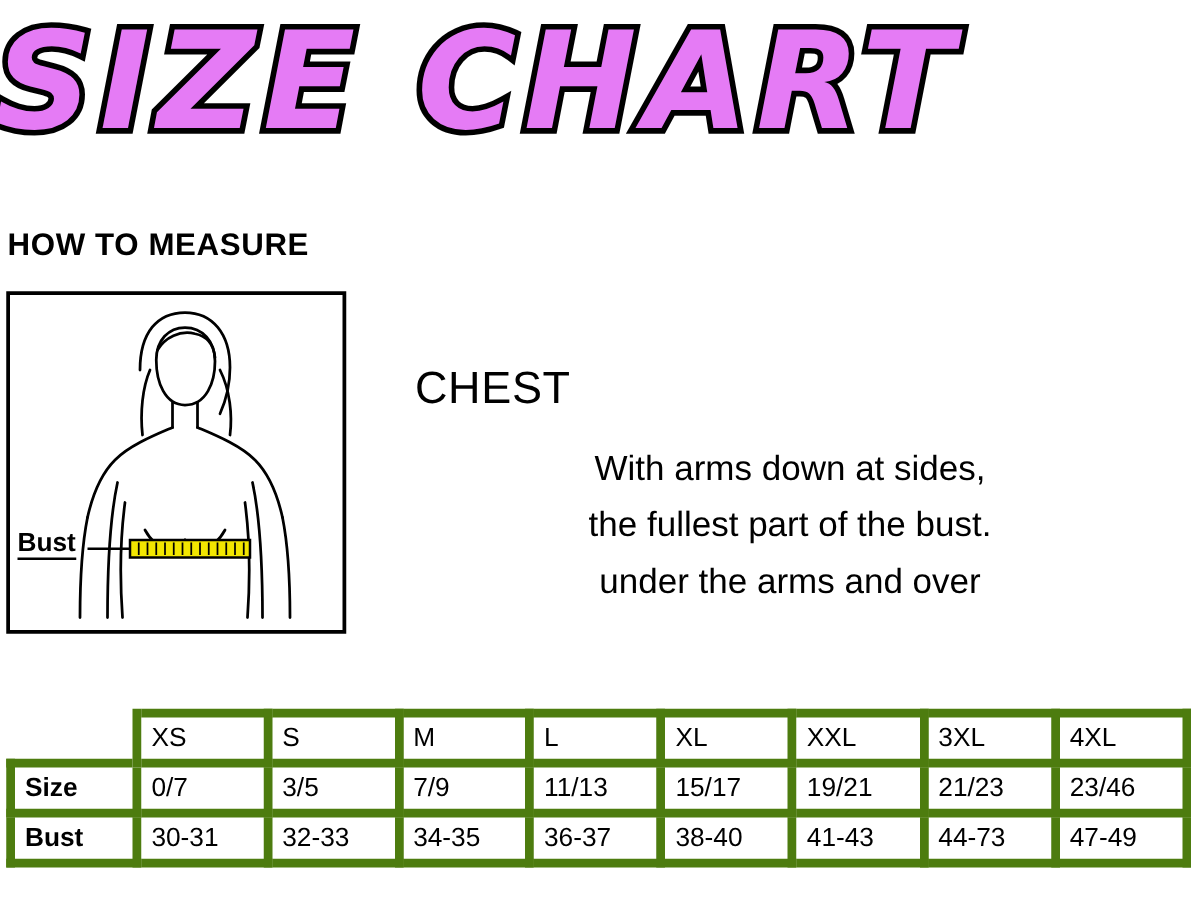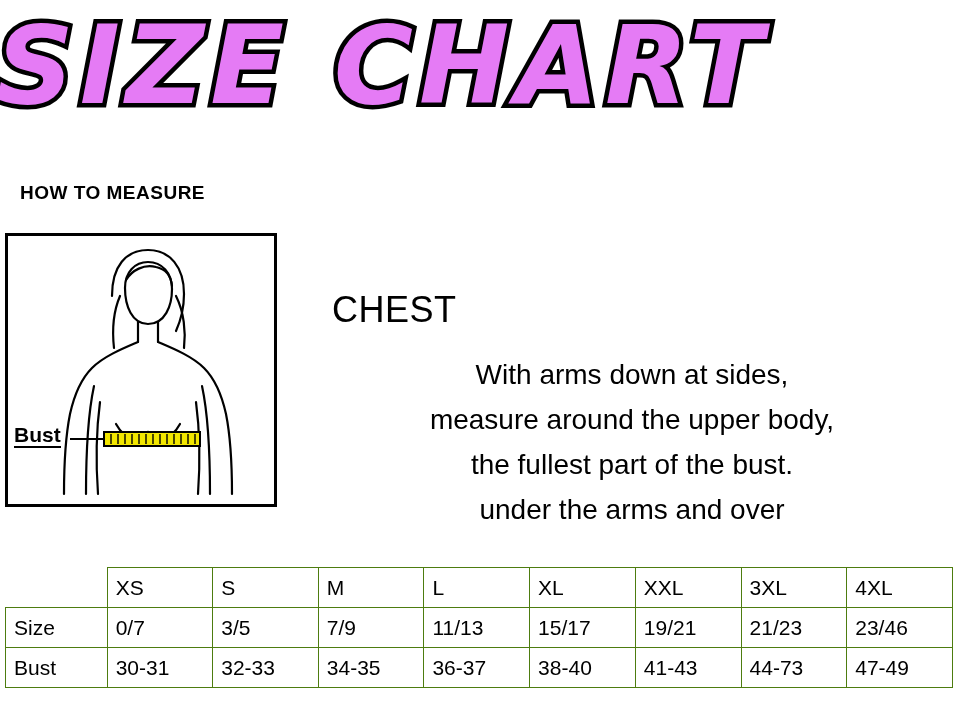--- a/index.html
+++ b/index.html
@@ -37,23 +37,23 @@
     color: #e57bf5;
     -webkit-text-stroke: 9px #000000;
     paint-order: stroke fill;
     white-space: nowrap;
     font-style: italic;
   }
 
   
   .how-to {
     position: absolute;
-    left: 20px;
+    left: 6px;
     top: 182px;
-    font-size: 19px;
+    font-size: 25px;
     font-weight: bold;
     letter-spacing: 0.5px;
     font-family: "Liberation Sans", sans-serif;
   }
 
   
   .figure-box {
     position: absolute;
     left: 5px;
     top: 233px;
@@ -101,30 +101,30 @@
 
   
   .size-table {
     position: absolute;
     left: 5px;
     top: 567px;
     border-collapse: collapse;
     table-layout: fixed;
   }
   .size-table td {
-    border: 1px solid #4d7c0f;
+    border: 7px solid #4d7c0f;
     height: 40px;
     padding: 0 0 0 8px;
     font-size: 21px;
     font-family: "Liberation Sans", sans-serif;
     vertical-align: middle;
     box-sizing: border-box;
   }
   .size-table td.rowhead {
-    font-weight: normal;
+    font-weight: bold;
     width: 102px;
   }
   .size-table td.corner {
     border-left: none;
     border-top: none;
     border-bottom: none;
   }
   .size-table td.colhead {
     font-weight: normal;
   }
@@ -191,21 +191,20 @@
       <line x1="96" y1="203" x2="62" y2="203" stroke="#000000" stroke-width="2"></line>
     </g>
   </svg>
 </div>
 
 <div class="bust-label">Bust</div>
 
 <div class="chest-block">
   <div class="chest-head">CHEST</div>
   <div class="chest-line">With arms down at sides,</div>
-  <div class="chest-line">measure around the upper body,</div>
   <div class="chest-line">the fullest part of the bust.</div>
   <div class="chest-line">under the arms and over</div>
 </div>
 
 <table class="size-table">
   <colgroup>
     <col style="width:102px">
     <col class="datacol">
       <col class="datacol">
       <col class="datacol">

